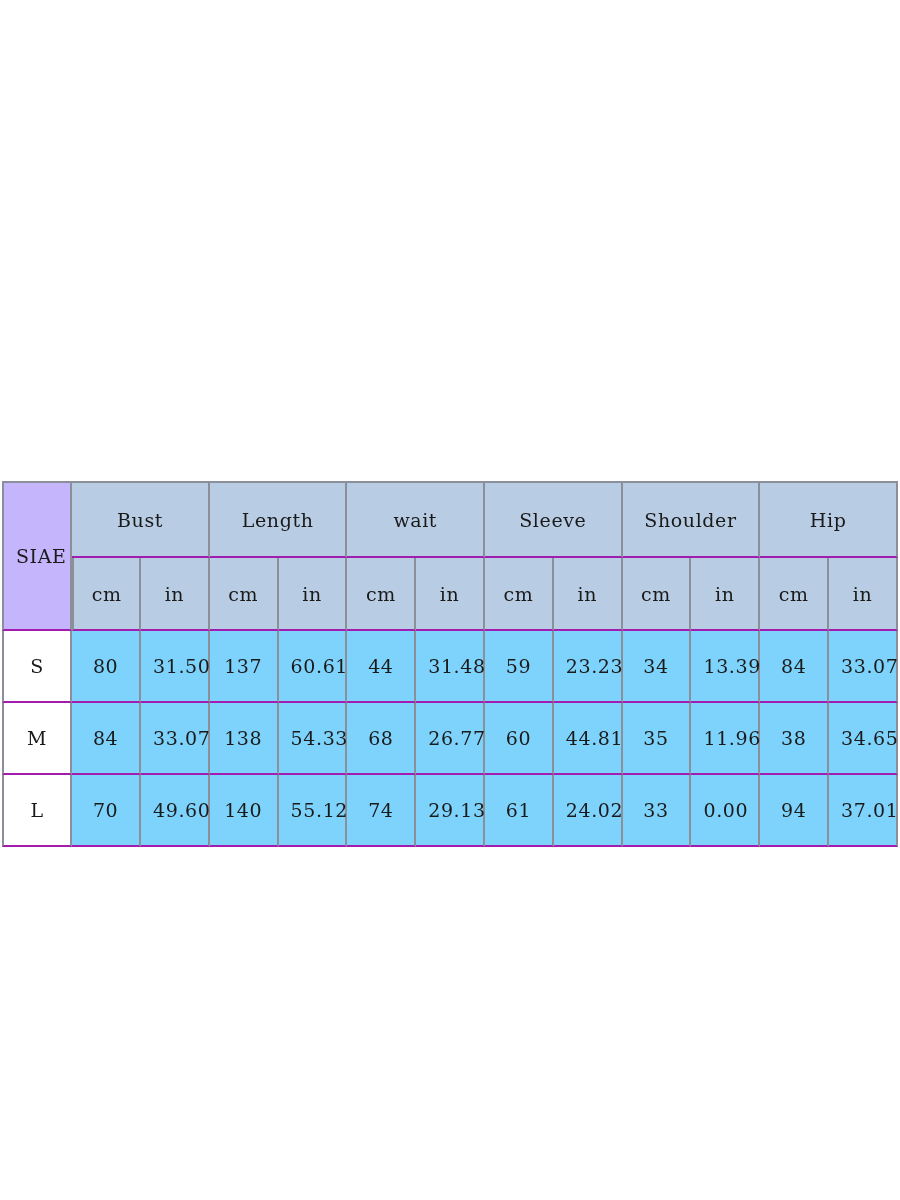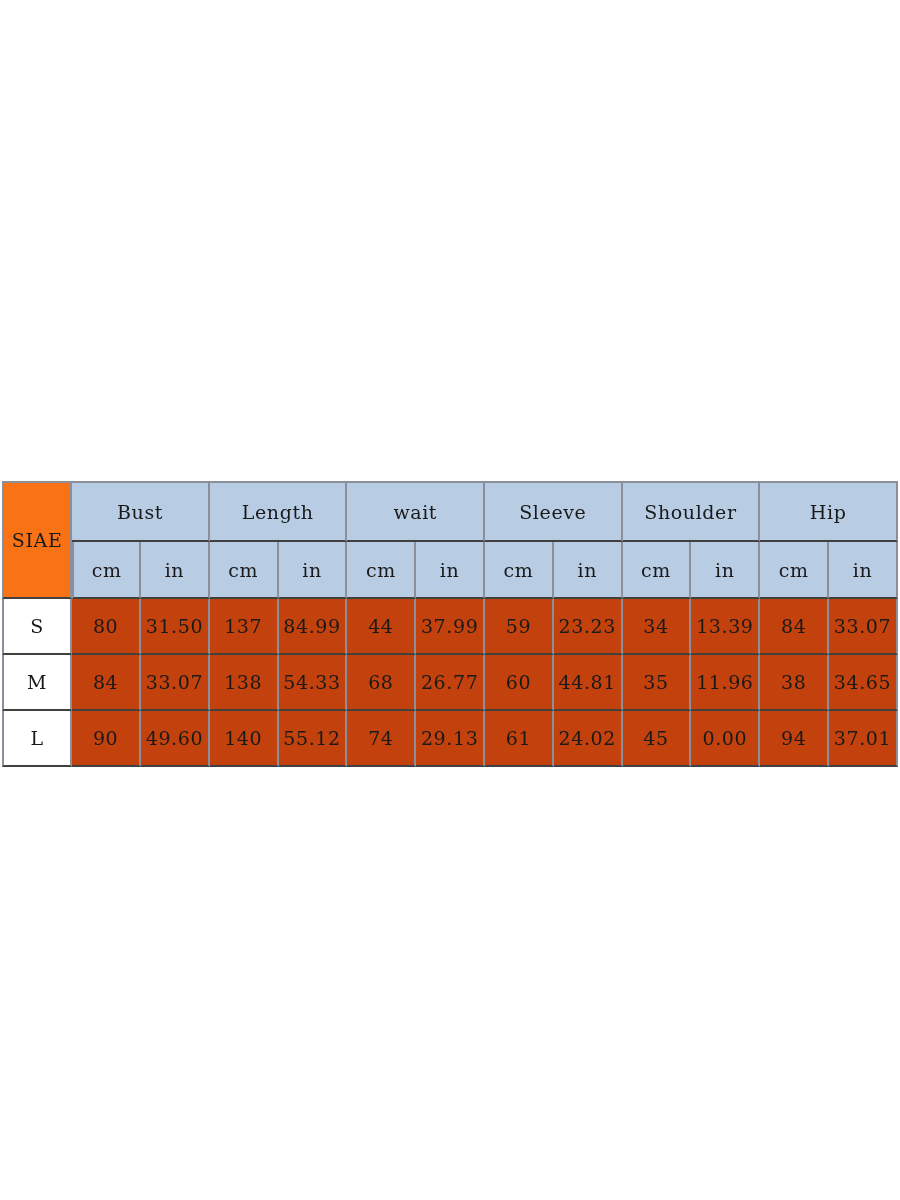--- a/index.html
+++ b/index.html
@@ -26,40 +26,40 @@
   table.size-chart {
     border-collapse: separate;
     border-spacing: 0;
     table-layout: fixed;
     width: 896px;
     background: #ffffff;
   }
 
   table.size-chart td {
     border-right: 2px solid #8a8f99;
-    border-bottom: 2px solid #404040;
+    border-bottom: 2px solid #a21caf;
     text-align: center;
     vertical-align: middle;
-    padding: 4px;
+    padding: 12px;
     font-size: 19px;
     color: #1a1a1a;
     letter-spacing: 0.6px;
     white-space: nowrap;
   }
 
   table.size-chart tr td:first-child {
     border-left: 2px solid #8a8f99;
   }
   table.size-chart tr:first-child td {
     border-top: 2px solid #8a8f99;
   }
 
   
   td.corner-cell {
-    background: #f97316;
+    background: #c4b5fd;
     font-size: 20px;
     letter-spacing: 1.2px;
     color: #1a1a1a;
   }
 
   
   td.group-head {
     background: #b8cce4;
     height: 49px;
     font-size: 20px;
@@ -70,21 +70,21 @@
   td.unit-head {
     background: #b8cce4;
     height: 47px;
     font-size: 18px;
     letter-spacing: 1.2px;
     margin-top: 31px;
   }
 
   
   td.data-cell {
-    background: #c2410c;
+    background: #7dd3fc;
     height: 46px;
     font-size: 19px;
   }
   td.size-cell {
     background: #ffffff;
     height: 46px;
     font-size: 19px;
     letter-spacing: 1px;
   }
 
@@ -136,23 +136,23 @@
         <td class="unit-head">in</td>
         <td class="unit-head">cm</td>
         <td class="unit-head">in</td>
       </tr>
 
       <tr>
         <td class="size-cell">S</td>
         <td class="data-cell">80</td>
         <td class="data-cell">31.50</td>
         <td class="data-cell">137</td>
-        <td class="data-cell">84.99</td>
+        <td class="data-cell">60.61</td>
         <td class="data-cell">44</td>
-        <td class="data-cell">37.99</td>
+        <td class="data-cell">31.48</td>
         <td class="data-cell">59</td>
         <td class="data-cell">23.23</td>
         <td class="data-cell">34</td>
         <td class="data-cell">13.39</td>
         <td class="data-cell">84</td>
         <td class="data-cell">33.07</td>
       </tr>
 
       <tr>
         <td class="size-cell">M</td>
@@ -165,28 +165,28 @@
         <td class="data-cell">60</td>
         <td class="data-cell">44.81</td>
         <td class="data-cell">35</td>
         <td class="data-cell">11.96</td>
         <td class="data-cell">38</td>
         <td class="data-cell">34.65</td>
       </tr>
 
       <tr>
         <td class="size-cell">L</td>
-        <td class="data-cell">90</td>
+        <td class="data-cell">70</td>
         <td class="data-cell">49.60</td>
         <td class="data-cell">140</td>
         <td class="data-cell">55.12</td>
         <td class="data-cell">74</td>
         <td class="data-cell">29.13</td>
         <td class="data-cell">61</td>
         <td class="data-cell">24.02</td>
-        <td class="data-cell">45</td>
+        <td class="data-cell">33</td>
         <td class="data-cell">0.00</td>
         <td class="data-cell">94</td>
         <td class="data-cell">37.01</td>
       </tr>
     </tbody>
   </table>
 </div>
 
 </body></html>

